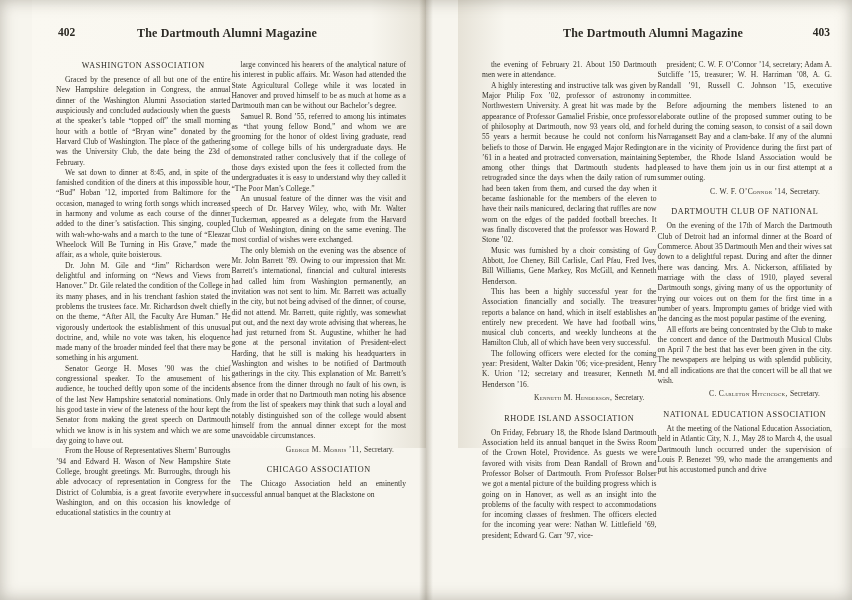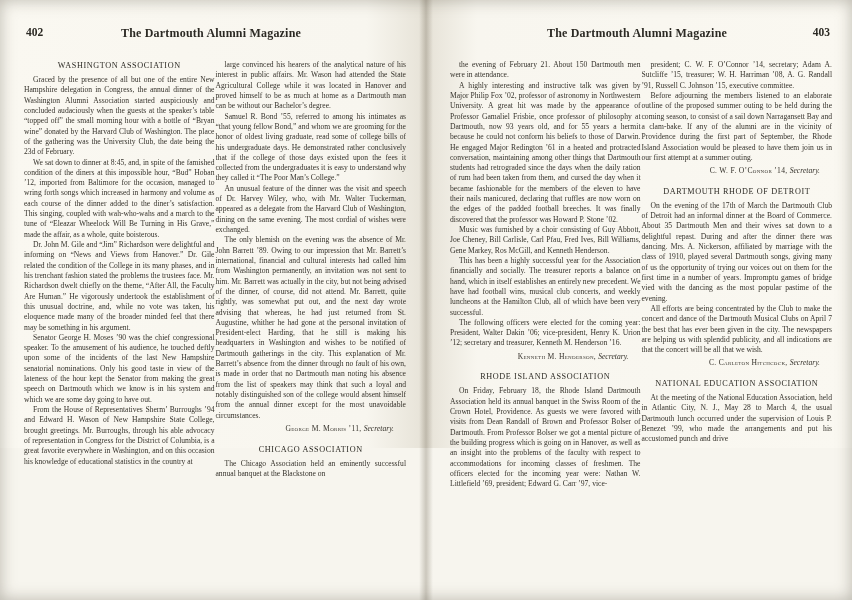--- a/index.html
+++ b/index.html
@@ -7,21 +7,21 @@
   body {
     background:#b9b6af;
     font-family:"Liberation Serif", serif;
     color:#33302a;
   }
   .spread { position:relative; width:852px; height:600px; display:flex; background:#f7f5ee; }
   .spread::after {
     content:""; position:absolute; inset:0; pointer-events:none;
     box-shadow: inset 0 0 16px rgba(70,62,48,0.35);
   }
-  .page { width:426px; height:448px; padding:24px 20px 8px 24px; position:relative; }
+  .page { width:426px; height:448px; padding:24px 20px 8px 24px; position:relative;margin-left:32px; }
   .page.left  { background:linear-gradient(to right,#faf8f1 0%,#f8f6ef 86%,#e6e2d7 100%); }
   .page.right { background:linear-gradient(to right,#e6e2d7 0%,#f8f6ef 12%,#faf8f1 100%); }
   .gutter {
     position:absolute; left:419px; top:0; width:14px; height:600px;
     background:linear-gradient(to right, rgba(90,80,60,0) 0%, rgba(90,80,60,0.28) 50%, rgba(90,80,60,0) 100%);
     pointer-events:none;
   }
   .page-header { position:relative; height:26px; margin-bottom:10px; }
   .mag-title {
     position:absolute; left:0; right:8px; top:2px; text-align:center;
@@ -39,21 +39,21 @@
   .blk.heading {
     text-align:center; font-size:8.2px; letter-spacing:0.6px;
     margin:10px 0 5px; color:#2c2a24; font-variant:small-caps; font-weight:normal;
   }
   .col > .blk.heading:first-child { margin-top:1px; }
   .blk.sig {
     font-size:7.6px; line-height:1.4; text-align:right; padding-right:12px;
     margin:3px 0 2px; color:#35322b;
   }
   .sig-name { font-variant:small-caps; letter-spacing:0.3px; }
-  .sig-role { font-style:italic; }
+  .sig-role { }
 </style>
 </head>
 <body>
 
 <div class="spread">
 
   <div class="page left">
     <div class="page-header">
       <span class="page-num">402</span>
       <span class="mag-title">The Dartmouth Alumni Magazine</span>
@@ -92,21 +92,21 @@
           <div class="blk p">This has been a highly successful year for the Association financially and socially. The treasurer reports a balance on hand, which in itself establishes an entirely new precedent. We have had football wins, musical club concerts, and weekly luncheons at the Hamilton Club, all of which have been very successful.</div>
           <div class="blk p">The following officers were elected for the coming year: President, Walter Dakin ’06; vice-president, Henry K. Urion ’12; secretary and treasurer, Kenneth M. Henderson ’16.</div>
           <div class="blk sig"><span class="sig-name">Kenneth M. Henderson, </span><span class="sig-role">Secretary.</span></div>
           <div class="blk heading">RHODE ISLAND ASSOCIATION</div>
           <div class="blk p">On Friday, February 18, the Rhode Island Dartmouth Association held its annual banquet in the Swiss Room of the Crown Hotel, Providence. As guests we were favored with visits from Dean Randall of Brown and Professor Bolser of Dartmouth. From Professor Bolser we got a mental picture of the building progress which is going on in Hanover, as well as an insight into the problems of the faculty with respect to accommodations for incoming classes of freshmen. The officers elected for the incoming year were: Nathan W. Littlefield ’69, president; Edward G. Carr ’97, vice-</div>
         </div>
       <div class="col">
           <div class="blk p">president; C. W. F. O’Connor ’14, secretary; Adam A. Sutcliffe ’15, treasurer; W. H. Harriman ’08, A. G. Randall ’91, Russell C. Johnson ’15, executive committee.</div>
           <div class="blk p">Before adjourning the members listened to an elaborate outline of the proposed summer outing to be held during the coming season, to consist of a sail down Narragansett Bay and a clam-bake. If any of the alumni are in the vicinity of Providence during the first part of September, the Rhode Island Association would be pleased to have them join us in our first attempt at a summer outing.</div>
           <div class="blk sig"><span class="sig-name">C. W. F. O’Connor ’14, </span><span class="sig-role">Secretary.</span></div>
-          <div class="blk heading">DARTMOUTH RHODE OF DETROIT</div>
+          <div class="blk heading">DARTMOUTH CLUB OF NATIONAL</div>
           <div class="blk p">On the evening of the 17th of March the Dartmouth Club of Detroit had an informal dinner at the Board of Commerce. About 35 Dartmouth Men and their wives sat down to a delightful repast. During and after the dinner there was dancing. Mrs. A. Nickerson, affiliated by marriage with the class of 1910, played several Dartmouth songs, giving many of us the opportunity of trying our voices out on them for the first time in a number of years. Impromptu games of bridge vied with the dancing as the most popular pastime of the evening.</div>
           <div class="blk p">All efforts are being concentrated by the Club to make the concert and dance of the Dartmouth Musical Clubs on April 7 the best that has ever been given in the city. The newspapers are helping us with splendid publicity, and all indications are that the concert will be all that we wish.</div>
           <div class="blk sig"><span class="sig-name">C. Carleton Hitchcock, </span><span class="sig-role">Secretary.</span></div>
           <div class="blk heading">NATIONAL EDUCATION ASSOCIATION</div>
           <div class="blk p">At the meeting of the National Education Association, held in Atlantic City, N. J., May 28 to March 4, the usual Dartmouth lunch occurred under the supervision of Louis P. Benezet ’99, who made the arrangements and put his accustomed punch and drive</div>
         </div>
     </div>
   </div>
 
   <div class="gutter"></div>

